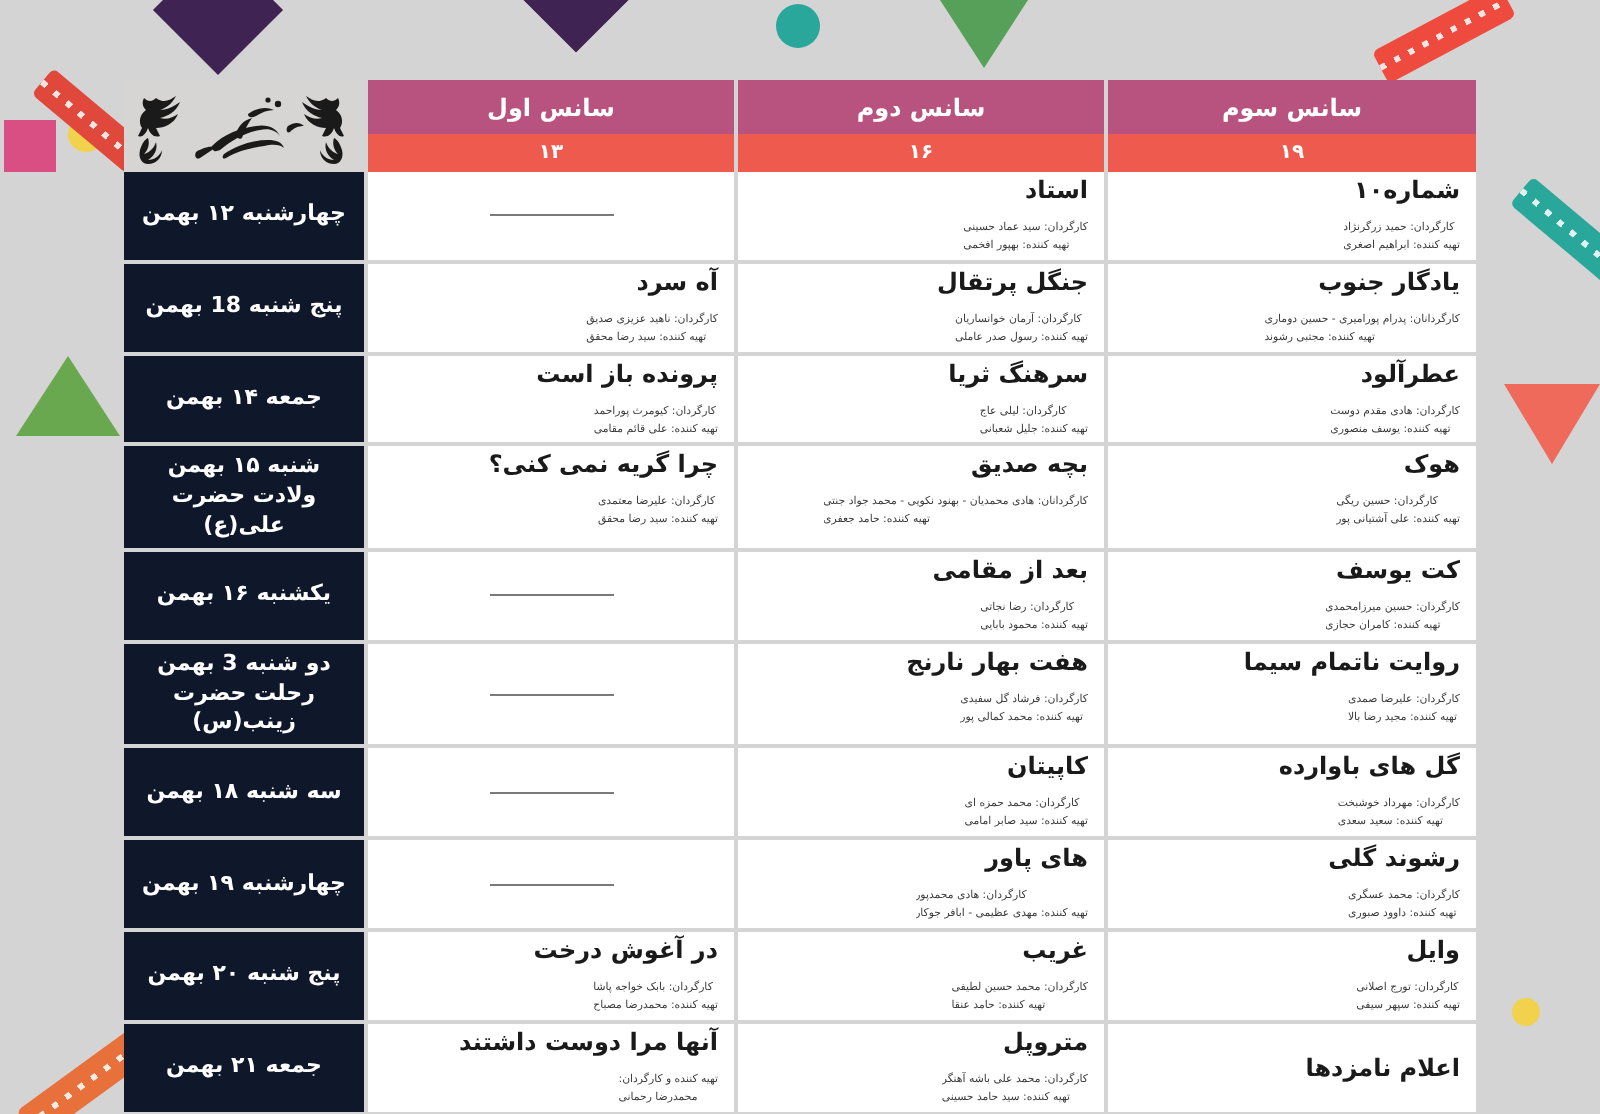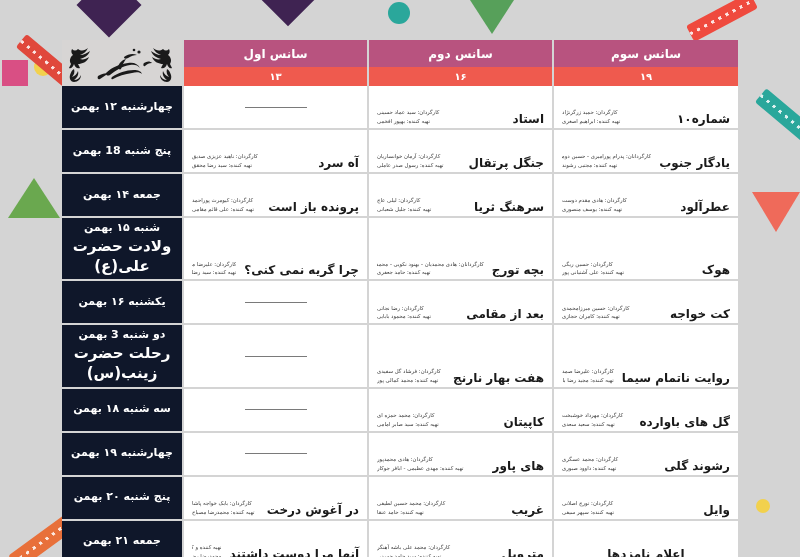--- a/index.html
+++ b/index.html
@@ -165,22 +165,22 @@
   td.film {
     background: #ffffff;
     border-left: 2px solid #d4d4d4;
     border-bottom: 2px solid #d4d4d4;
     height: 38px;
     padding: 2px 8px;
     vertical-align: middle;
   }
   .film-inner {
     display: flex;
-    flex-direction: row;
-    align-items: flex-end;
+    flex-direction: column;
+    align-items: flex-start;
     justify-content: flex-start;
     gap: 8px;
     height: 100%;
   }
   .film-title {
     font-size: 12px;
     font-weight: bold;
     color: #1a1a1a;
     white-space: nowrap;
     flex: 0 0 auto;
@@ -212,21 +212,21 @@
     background: #0f172a;
     color: #ffffff;
     font-size: 11px;
     font-weight: bold;
     text-align: center;
     vertical-align: middle;
     border-bottom: 2px solid #d4d4d4;
     padding: 3px 4px;
     line-height: 1.35;
   }
-  td.date .sub { display: block; font-size: 15px; }
+  td.date .sub { display: block; font-size: 11px; }
 </style>
 </head>
 <body>
 
 <div class="deco diamond-top"></div>
 <div class="deco diamond-top2"></div>
 <div class="deco teal-dot"></div>
 <div class="deco green-tri2"></div>
 <div class="deco pink-sq"></div>
 <div class="deco yellow-dot"></div>
@@ -391,42 +391,42 @@
             <div class="film-inner">
               <div class="film-title">هوک</div>
               <div class="film-credits">
                 <div>کارگردان: حسین ریگی</div>
                 <div>تهیه کننده: علی آشتیانی پور</div>
               </div>
             </div>
           </td>
           <td class="film">
             <div class="film-inner">
-              <div class="film-title">بچه تورج</div>
+              <div class="film-title">بچه صدیق</div>
               <div class="film-credits">
                 <div>کارگردانان: هادی محمدیان - بهنود نکویی - محمد جواد جنتی</div>
                 <div>تهیه کننده: حامد جعفری</div>
               </div>
             </div>
           </td>
           <td class="film">
             <div class="film-inner">
               <div class="film-title">چرا گریه نمی کنی؟</div>
               <div class="film-credits">
                 <div>کارگردان: علیرضا معتمدی</div>
                 <div>تهیه کننده: سید رضا محقق</div>
               </div>
             </div>
           </td>
           <td class="date"><span>شنبه ۱۵ بهمن</span><span class="sub">ولادت حضرت علی(ع)</span></td>
         </tr>
         <tr>
           <td class="film">
             <div class="film-inner">
-              <div class="film-title">کت خواجه</div>
+              <div class="film-title">کت یوسف</div>
               <div class="film-credits">
                 <div>کارگردان: حسین میرزامحمدی</div>
                 <div>تهیه کننده: کامران حجازی</div>
               </div>
             </div>
           </td>
           <td class="film">
             <div class="film-inner">
               <div class="film-title">بعد از مقامی</div>
               <div class="film-credits">

